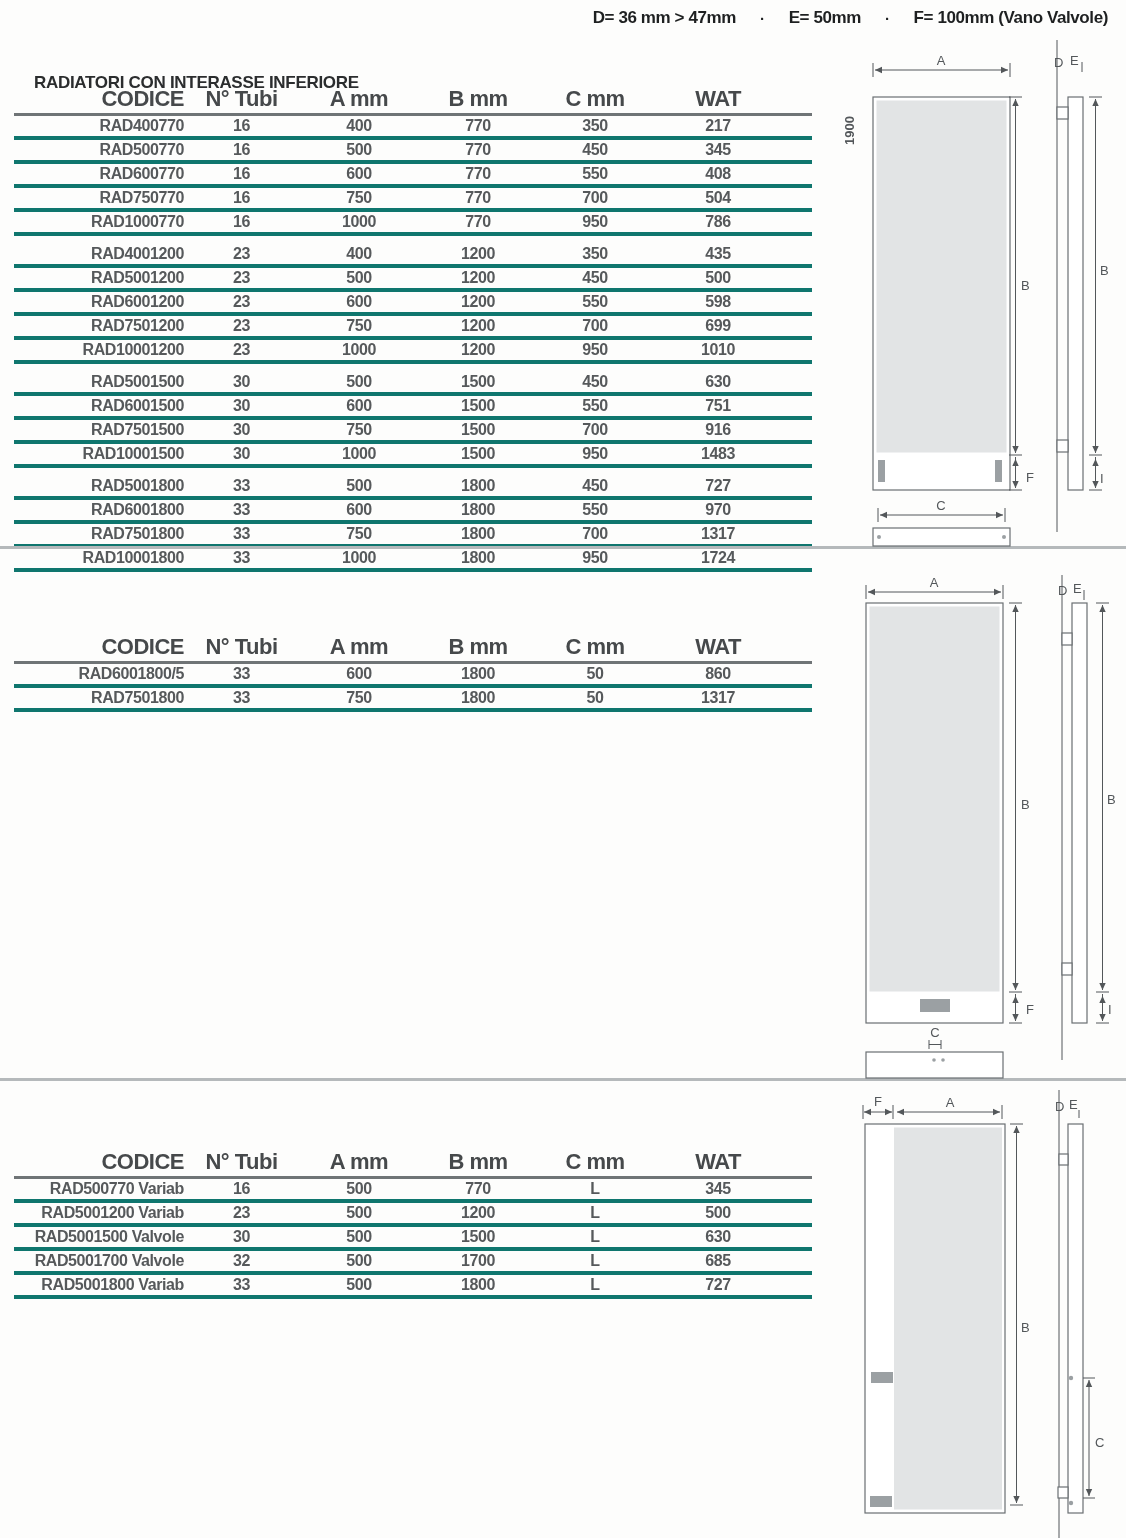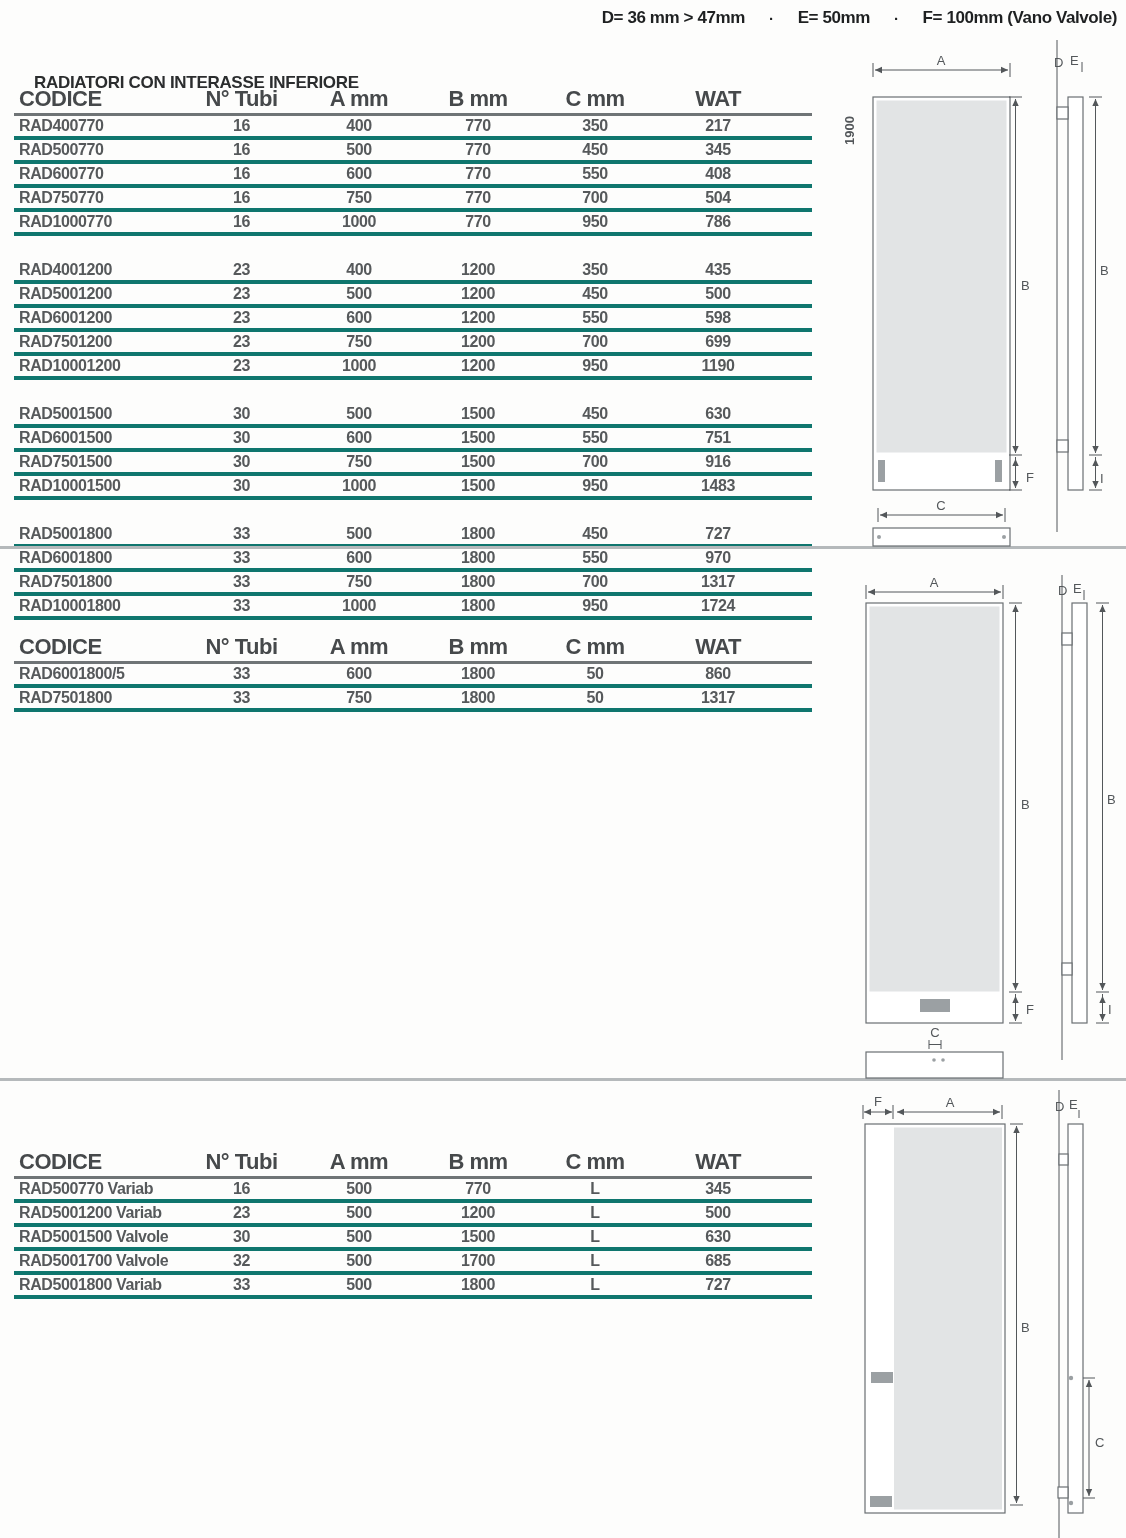--- a/index.html
+++ b/index.html
@@ -2,42 +2,42 @@
 <html><head>
 <meta charset="utf-8">
 <style>
   html,body{margin:0;padding:0;background:#ffffff;}
   .page{
     position:relative;width:1126px;height:1538px;background:#fdfdfc;
     font-family:"Liberation Sans","DejaVu Sans",sans-serif;overflow:hidden;
   }
   
   .top-note{
-    position:absolute;top:8px;right:9px;display:flex;align-items:center;gap:24px;
+    position:absolute;top:8px;right:18px;display:flex;align-items:center;gap:24px;
     font-size:17px;font-weight:bold;color:#1e2021;letter-spacing:-0.4px;white-space:nowrap;
   }
   .top-note .bullet{font-size:15px;color:#1e2021;}
   
   .sec-title{
     position:absolute;left:18px;margin:16px;font-size:17px;font-weight:bold;
     color:#2b2d2e;letter-spacing:-0.3px;white-space:nowrap;
   }
   
   .spec-table{position:absolute;left:14px;width:798px;}
   .trow{
     display:grid;grid-template-columns:170px 115px 120px 118px 116px 130px 1fr;
     align-items:center;height:20px;border-bottom:4px solid #0f766e;
   }
   .trow.thead{height:28px;border-bottom:3px solid #6f7476;}
-  .trow.group-gap{margin-top:24px;}
+  .trow.group-gap{margin-top:8px;}
   .tcell{
     text-align:center;font-weight:bold;font-size:16px;color:#56595b;
     letter-spacing:-0.4px;white-space:nowrap;overflow:visible;
   }
-  .tcell.c0{text-align:left;padding-left:5px;}
+  .tcell.c0{text-align:right;padding-left:5px;}
   .thead .tcell{font-size:22px;color:#46494b;letter-spacing:-0.5px;}
   
   .divider{position:absolute;left:0;width:1126px;height:3px;background:#b5b9bb;}
   
   .diagram{position:absolute;}
   .diagram text{
     font-family:"Liberation Sans","DejaVu Sans",sans-serif;
     font-size:13px;fill:#53575a;
   }
   .diagram .dimline{stroke:#53575a;stroke-width:1;fill:none;}
@@ -140,21 +140,21 @@
         <span class="tcell c3">1200</span>
         <span class="tcell c4">700</span>
         <span class="tcell c5">699</span>
       </div>
       <div class="trow">
         <span class="tcell c0">RAD10001200</span>
         <span class="tcell c1">23</span>
         <span class="tcell c2">1000</span>
         <span class="tcell c3">1200</span>
         <span class="tcell c4">950</span>
-        <span class="tcell c5">1190</span>
+        <span class="tcell c5">1010</span>
       </div>
       <div class="trow group-gap">
         <span class="tcell c0">RAD5001500</span>
         <span class="tcell c1">30</span>
         <span class="tcell c2">500</span>
         <span class="tcell c3">1500</span>
         <span class="tcell c4">450</span>
         <span class="tcell c5">630</span>
       </div>
       <div class="trow">

